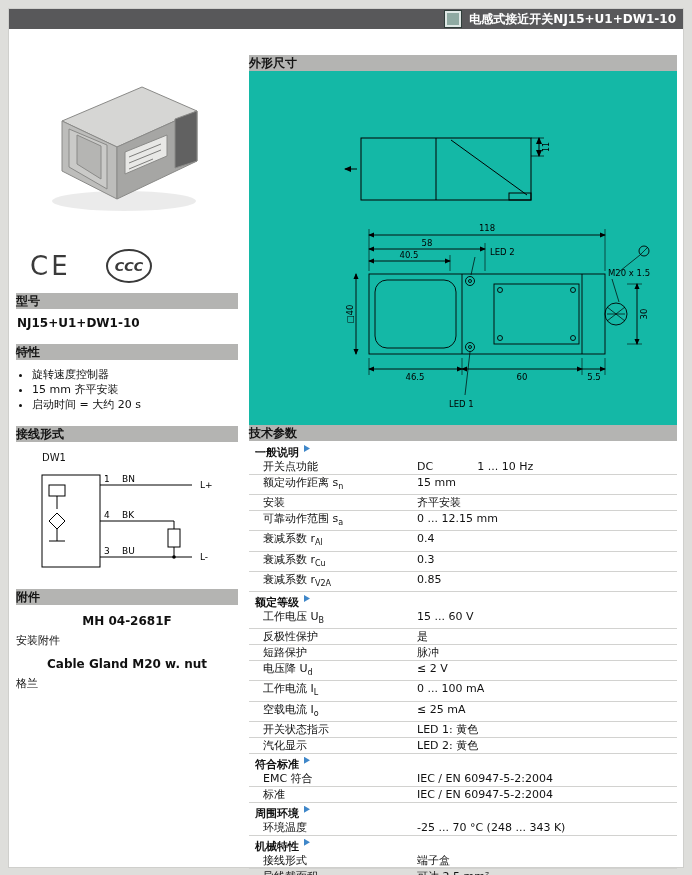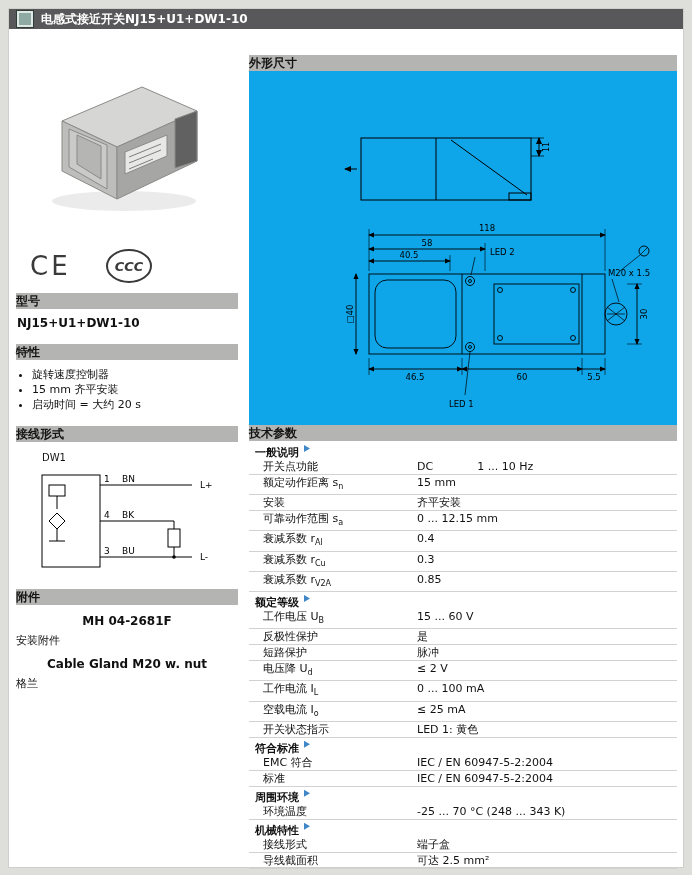--- a/index.html
+++ b/index.html
@@ -4,39 +4,39 @@
 <style>
   html,body{margin:0;padding:0;}
   body{
     width:692px;height:875px;background:#dededb;
     font-family:"DejaVu Sans","Liberation Sans",sans-serif;color:#111;
     position:relative;overflow:hidden;
   }
   .content{position:absolute;left:8px;top:8px;width:676px;height:860px;background:#ffffff;border:1px solid #cfcfcc;box-sizing:border-box;}
   
   .topbar{position:absolute;left:0;top:0;width:100%;height:20px;background:#58585a;color:#fff;
-    display:flex;justify-content:flex-start;align-items:center;padding:0 7px;box-sizing:border-box;
+    display:flex;justify-content:flex-end;align-items:center;padding:0 7px;box-sizing:border-box;
     font-size:12px;font-weight:bold;}
   .cat{display:flex;align-items:center;gap:7px;}
   .cat-icon{width:16px;height:16px;background:#8faaa2;border:1px solid #2f3d39;box-shadow:inset 0 0 0 2px #dfe8e5;display:inline-block;}
   
   .leftcol{position:absolute;left:7px;top:30px;width:222px;}
   .rightcol{position:absolute;left:240px;top:46px;width:428px;}
   .secbar{background:#b4b4b2;font-weight:bold;font-size:12px;height:16px;line-height:16px;color:#141414;}
   
   .photo{height:200px;display:flex;align-items:center;justify-content:center;}
   .marks{height:54px;display:flex;align-items:center;gap:34px;padding-left:14px;}
   .ce-mark{font-size:26px;font-weight:normal;letter-spacing:3px;color:#3a3a3a;}
   .model-val{font-size:12px;font-weight:bold;margin:7px 0 14px 1px;}
   ul.features{margin:7px 0 14px 0;padding-left:16px;font-size:11px;line-height:15px;}
   .dw-label{font-size:10px;margin:10px 0 2px 26px;}
   .acc-name{font-size:12px;font-weight:bold;margin-top:9px;text-align:center;}
   .acc-desc{font-size:11px;margin-top:5px;}
   
-  .drawing{position:relative;height:354px;background:#0ea5e9;}
+  .drawing{position:relative;height:354px;background:#14b8a6;}
   .topview{position:absolute;left:92px;top:52px;}
   .frontview{position:absolute;left:95px;top:148px;}
   svg text{font-family:"DejaVu Sans","Liberation Sans",sans-serif;}
   
   .tech-table{margin-top:1px;}
   .tgroup{font-weight:bold;font-size:11px;padding:3px 0 2px 6px;display:flex;gap:5px;height:12px;}
   .gmark{width:6px;height:7px;background:#3f87c9;clip-path:polygon(0 0,100% 50%,0 100%);display:inline-block;}
   .trow{display:flex;border-bottom:1px solid #d2d2d0;font-size:11px;line-height:13px;padding:1px 0;}
   .tlabel{width:168px;padding-left:14px;box-sizing:border-box;}
   .tlabel sub{font-size:8px;}
@@ -299,20 +299,24 @@
           <span class="tvalue">0 ... 100 mA</span>
         </div>
         <div class="trow">
           <span class="tlabel">空载电流 I<sub>o</sub></span>
           <span class="tvalue">≤ 25 mA</span>
         </div>
         <div class="trow">
           <span class="tlabel">开关状态指示</span>
           <span class="tvalue">LED 1: 黄色</span>
         </div>
+        <div class="trow">
+          <span class="tlabel">汽化显示</span>
+          <span class="tvalue">LED 2: 黄色</span>
+        </div>
         <div class="tgroup">
           <span>符合标准</span>
           <span class="gmark"></span>
         </div>
         <div class="trow">
           <span class="tlabel">EMC 符合</span>
           <span class="tvalue">IEC / EN 60947-5-2:2004</span>
         </div>
         <div class="trow">
           <span class="tlabel">标准</span>

